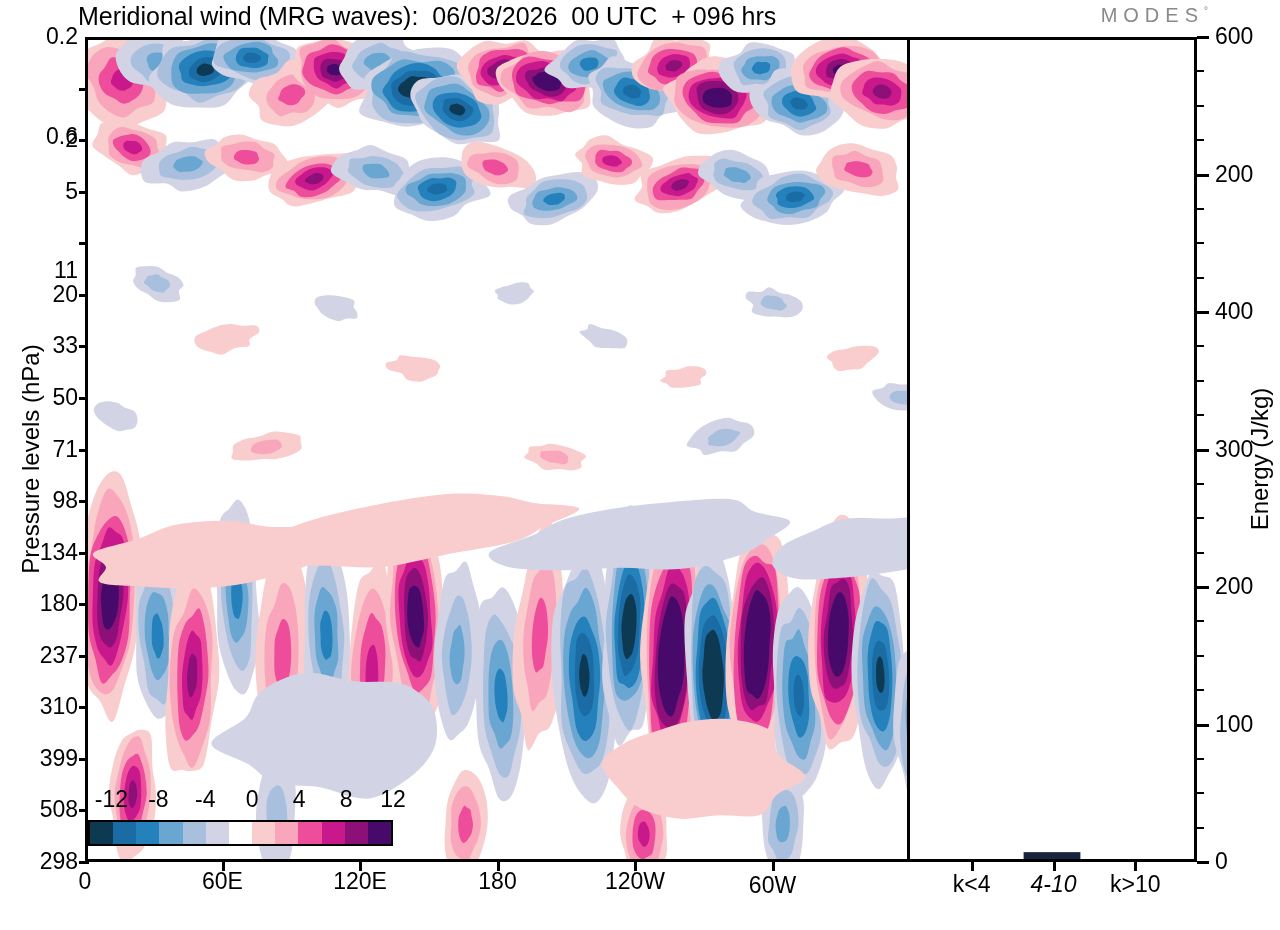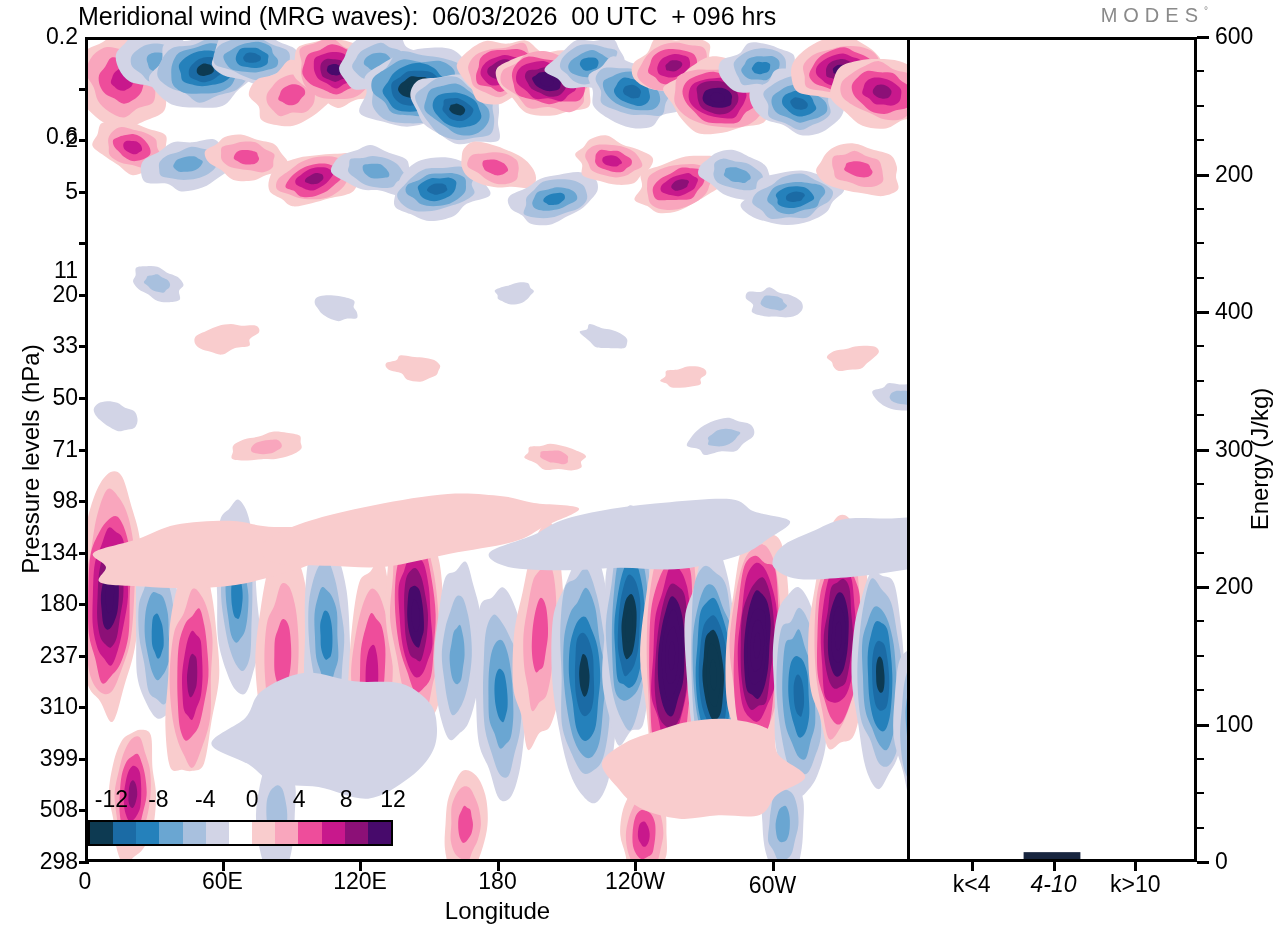--- a/index.html
+++ b/index.html
@@ -199,21 +199,20 @@
 <body>
 
 <div id="figure">
 
   <div id="title">Meridional wind (MRG waves):  06/03/2026  00 UTC  + 096 hrs</div>
 
   <div id="logo"><span>MODES</span><span class="sup">°</span></div>
 
   <div id="yaxis-title">Pressure levels (hPa)</div>
   <div id="energy-axis-title">Energy (J/kg)</div>
-  <div id="xaxis-title">Longitude</div>
 
   <div id="ylabels">
       <div class="ytick-label" style="top: 25px;">0.2</div>
       <div class="ytick-label" style="top: 76.5625px; margin-top: 48px;">0.6</div>
       <div class="ytick-label" style="top: 128.125px;">2</div>
       <div class="ytick-label" style="top: 179.688px;">5</div>
       <div class="ytick-label" style="top: 231.25px; margin-top: 28px;">11</div>
       <div class="ytick-label" style="top: 282.812px;">20</div>
       <div class="ytick-label" style="top: 334.375px;">33</div>
       <div class="ytick-label" style="top: 385.938px;">50</div>

